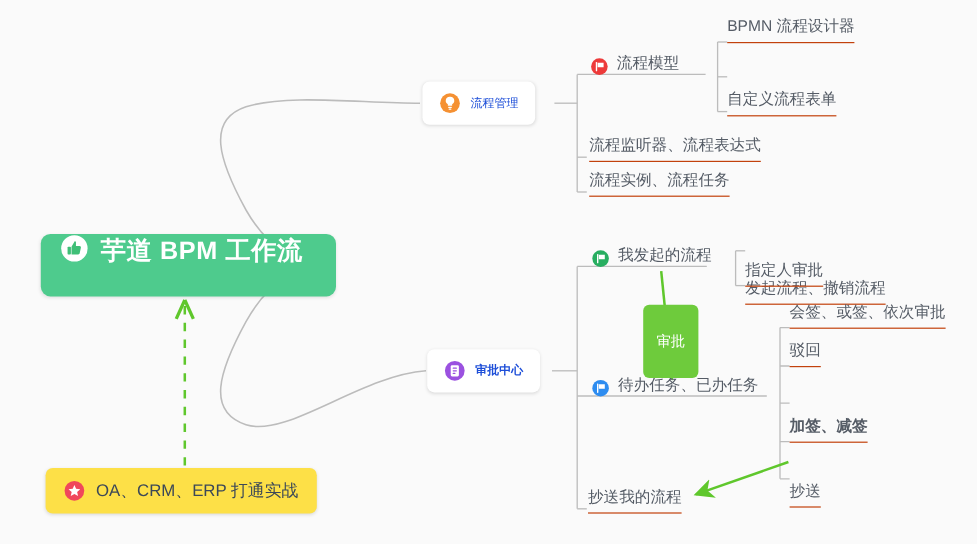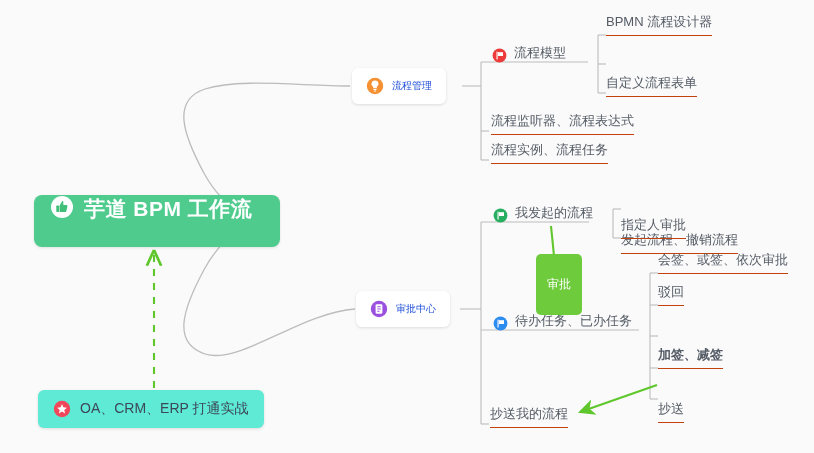--- a/index.html
+++ b/index.html
@@ -86,21 +86,21 @@
   .topic.underlined {
     border-bottom: 1px solid #c2410c;
   }
 
   
   .note-node {
     position: absolute;
     left: 38px;
     top: 390px;
     height: 38px;
-    background: #5eead4;
+    background: #fde047;
     border-radius: 6px;
     box-shadow: 0 1px 3px rgba(0,0,0,0.12);
     display: flex;
     align-items: center;
     padding: 0 15px;
     box-sizing: border-box;
     white-space: nowrap;
   }
   .note-label {
     font-size: 14px;
@@ -194,21 +194,21 @@
         <circle cx="9" cy="9" r="8.2" fill="#F59133"></circle>
         <path d="M9 3.6 A3.3 3.3 0 0 0 7.2 9.8 L7.2 11.2 L10.8 11.2 L10.8 9.8
                  A3.3 3.3 0 0 0 9 3.6 Z" fill="#ffffff"></path>
         <rect x="7.4" y="11.9" width="3.2" height="1.05" rx="0.5" fill="#ffffff"></rect>
         <rect x="7.8" y="13.4" width="2.4" height="1" rx="0.5" fill="#ffffff"></rect>
       </svg>
     </span>
     <span class="branch-label">流程管理</span>
   </div>
 
-  <div class="branch-node" style="left:356px; top:291px;">
+  <div class="branch-node" style="left:356px; top:291px;font-weight:bold;">
     <span class="icon">
       <svg width="18" height="18" viewBox="0 0 18 18" xmlns="http://www.w3.org/2000/svg">
         <circle cx="9" cy="9" r="8.2" fill="#9B51E0"></circle>
         <rect x="5.6" y="4.3" width="6.8" height="9.4" rx="1.1" fill="#ffffff"></rect>
         <rect x="7.2" y="6.3" width="3.6" height="1.05" rx="0.5" fill="#9B51E0"></rect>
         <rect x="7.2" y="8.5" width="3.6" height="1.05" rx="0.5" fill="#9B51E0"></rect>
         <rect x="7.2" y="10.7" width="2.4" height="1.05" rx="0.5" fill="#9B51E0"></rect>
       </svg>
     </span>
     <span class="branch-label">审批中心</span>

